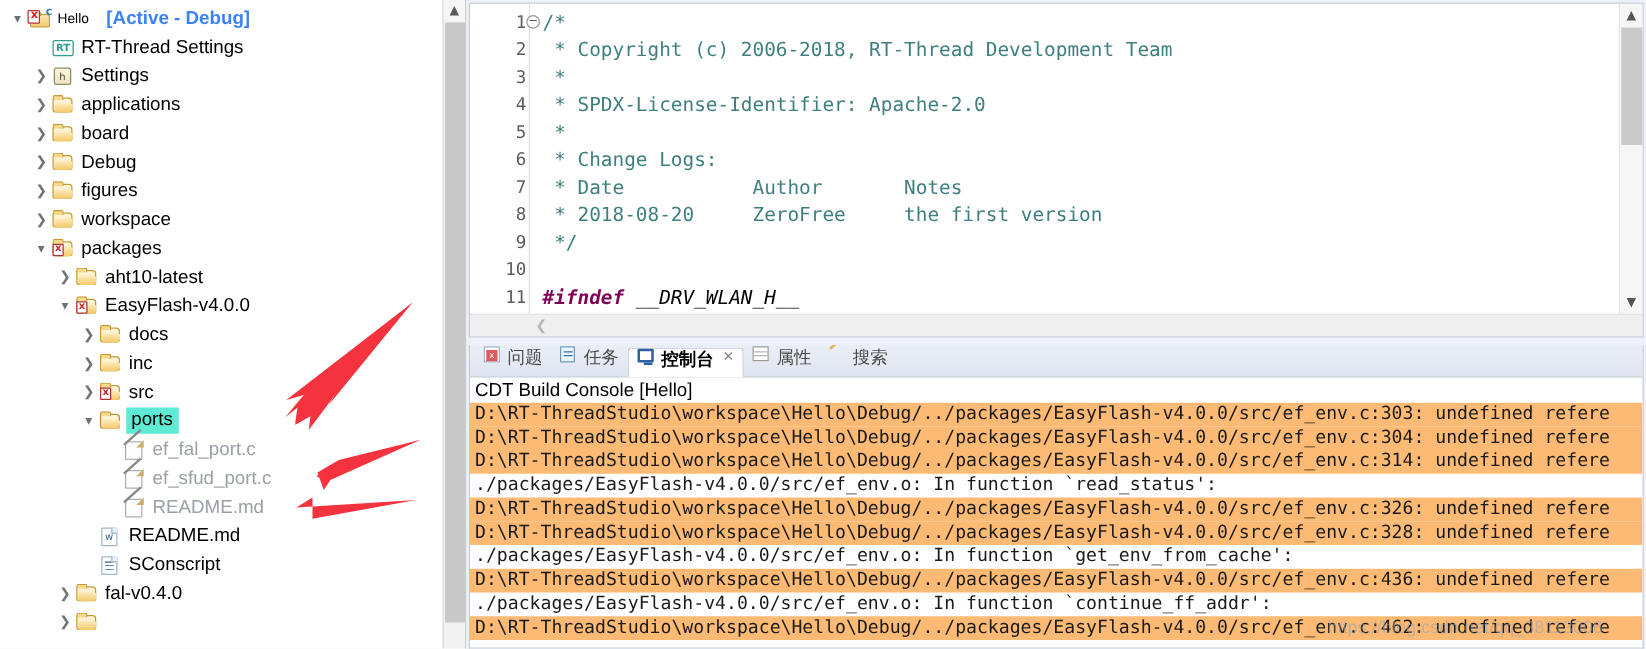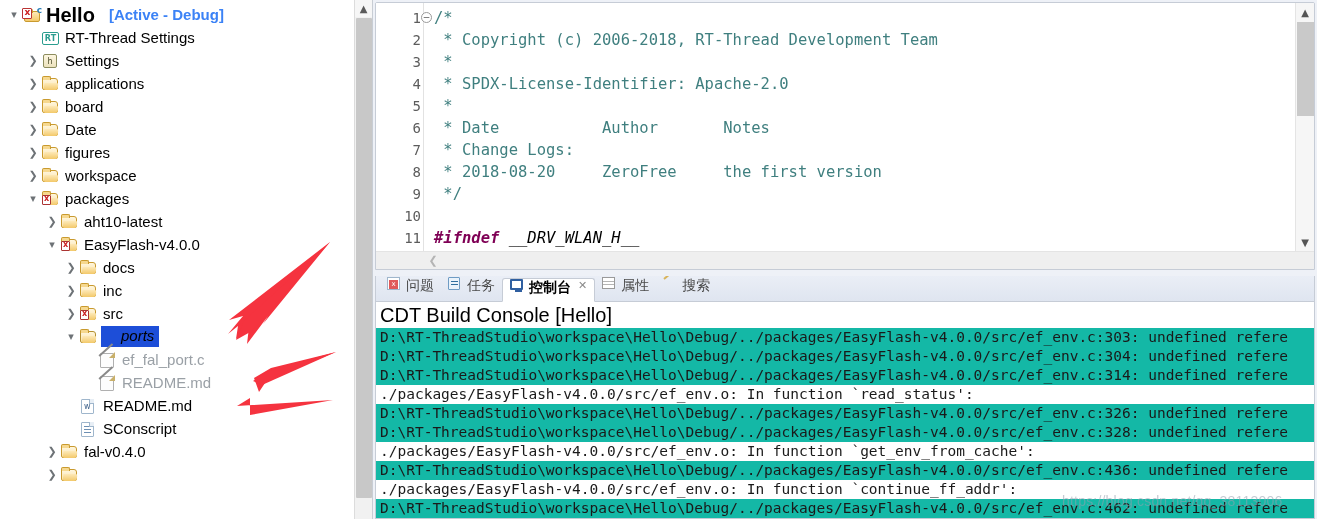--- a/index.html
+++ b/index.html
@@ -51,27 +51,26 @@
   }
   .row .twisty.none { color: transparent; }
   .row .ico {
     width: 20px; min-width: 20px;
     height: 18px;
     position: relative;
     margin-right: 4px;
   }
   .row .lbl { line-height: 18px; }
   .row.sel .lbl {
-    background: #1d4ed8;
-    padding: 1px 5px 2px 20px;
+    background: #5eead4;
+    padding: 1px 5px 2px 4px;
     margin-left: -2px;
-    font-style: italic;
   }
   .row.dim .lbl { color: #9aa0a6; }
-  .row.bold .lbl { font-weight: bold; font-size: 20px; }
+  .row.bold .lbl { font-weight: normal; font-size: 11px; }
   .row .suffix {
     color: #3b82f6;
     font-weight: bold;
     margin-left: 14px;
     line-height: 18px;
   }
 
   
   .ic-folder, .ic-folder-pkg {
     position:absolute; left:1px; top:3px;
@@ -338,39 +337,39 @@
   .ti-tasks { position:absolute; left:0; top:0; width:12px; height:13px; background:#eaf3fb; border:1px solid #6f9cc4; border-radius:1px; }
   .ti-tasks:after { content:""; position:absolute; left:2px; top:3px; width:7px; height:1px; background:#2f6f9f; box-shadow:0 3px 0 #2f6f9f; }
   .ti-console { position:absolute; left:0; top:0; width:13px; height:11px; background:#fff; border:2px solid #2f5fa0; border-radius:1px; }
   .ti-console:after { content:""; position:absolute; left:3px; bottom:-4px; width:7px; height:2px; background:#2f5fa0; }
   .ti-props { position:absolute; left:0; top:0; width:13px; height:12px; background:#fff; border:1px solid #9a9a9a; }
   .ti-props:after { content:""; position:absolute; left:0; top:3px; right:0; height:1px; background:#b5b5b5; box-shadow:0 3px 0 #b5b5b5; }
   .ti-search { position:absolute; left:1px; top:1px; width:12px; height:2px; background:#d8b45a; transform:rotate(-40deg); transform-origin:left center; }
   .ti-search:after { content:""; position:absolute; right:-4px; top:-2px; width:0; height:0; border-left:5px solid #8a8a8a; border-top:3px solid transparent; border-bottom:3px solid transparent; }
 
   .console-title {
-    font-size:20px;
+    font-size:15px;
     color:#000;
     padding:2px 0 1px 4px;
     white-space:nowrap;
   }
   .console-body {
     flex:1;
     overflow:hidden;
     position:relative;
     font-family:"DejaVu Sans Mono", monospace;
   }
   .cline {
     height:19px; line-height:19px;
     font-size:14.5px;
     white-space:pre;
     padding-left:4px;
     color:#1a1a1a;
   }
-  .cline.err { background:#14b8a6; }
+  .cline.err { background:#fdba74; }
 
   
   .watermark {
     position:absolute;
     left:1062px; top:493px;
     font-size:14px;
     color:rgba(150,160,175,0.55);
     letter-spacing:0.2px;
     font-family:"Liberation Sans", sans-serif;
     pointer-events:none;
@@ -426,21 +425,21 @@
           <span class="ico">
             <span class="ic-folder"></span>
           </span>
           <span class="lbl">board</span>
         </div>
         <div class="row" style="padding-left: 25px;">
           <span class="twisty">❯</span>
           <span class="ico">
             <span class="ic-folder"></span>
           </span>
-          <span class="lbl">Date</span>
+          <span class="lbl">Debug</span>
         </div>
         <div class="row" style="padding-left: 25px;">
           <span class="twisty">❯</span>
           <span class="ico">
             <span class="ic-folder"></span>
           </span>
           <span class="lbl">figures</span>
         </div>
         <div class="row" style="padding-left: 25px;">
           <span class="twisty">❯</span>
@@ -505,20 +504,29 @@
           <span class="lbl">ports</span>
         </div>
         <div class="row dim" style="padding-left: 82px;">
           <span class="twisty none"></span>
           <span class="ico">
             <span class="ic-src">
               <span class="pen"></span>
             </span>
           </span>
           <span class="lbl">ef_fal_port.c</span>
+        </div>
+        <div class="row dim" style="padding-left: 82px;">
+          <span class="twisty none"></span>
+          <span class="ico">
+            <span class="ic-src">
+              <span class="pen"></span>
+            </span>
+          </span>
+          <span class="lbl">ef_sfud_port.c</span>
         </div>
         <div class="row dim" style="padding-left: 82px;">
           <span class="twisty none"></span>
           <span class="ico">
             <span class="ic-src">
               <span class="pen"></span>
             </span>
           </span>
           <span class="lbl">README.md</span>
         </div>
@@ -580,22 +588,22 @@
             <div class="gl"><span>9</span></div>
             <div class="gl"><span>10</span></div>
             <div class="gl"><span>11</span></div>
           </div>
         <div class="code">
             <div class="cl comment">/*</div>
             <div class="cl comment"> * Copyright (c) 2006-2018, RT-Thread Development Team</div>
             <div class="cl comment"> *</div>
             <div class="cl comment"> * SPDX-License-Identifier: Apache-2.0</div>
             <div class="cl comment"> *</div>
+            <div class="cl comment"> * Change Logs:</div>
             <div class="cl comment"> * Date           Author       Notes</div>
-            <div class="cl comment"> * Change Logs:</div>
             <div class="cl comment"> * 2018-08-20     ZeroFree     the first version</div>
             <div class="cl comment"> */</div>
             <div class="cl "></div>
             <div class="cl pp"><span>#ifndef</span><span class="id"> __DRV_WLAN_H__</span></div>
           </div>
       </div>
       <div class="ed-vscroll">
         <div class="arrow">▲</div>
         <div class="thumb"></div>
         <div class="arrow" style="position:absolute;bottom:0;left:0;right:0;">▼</div>

